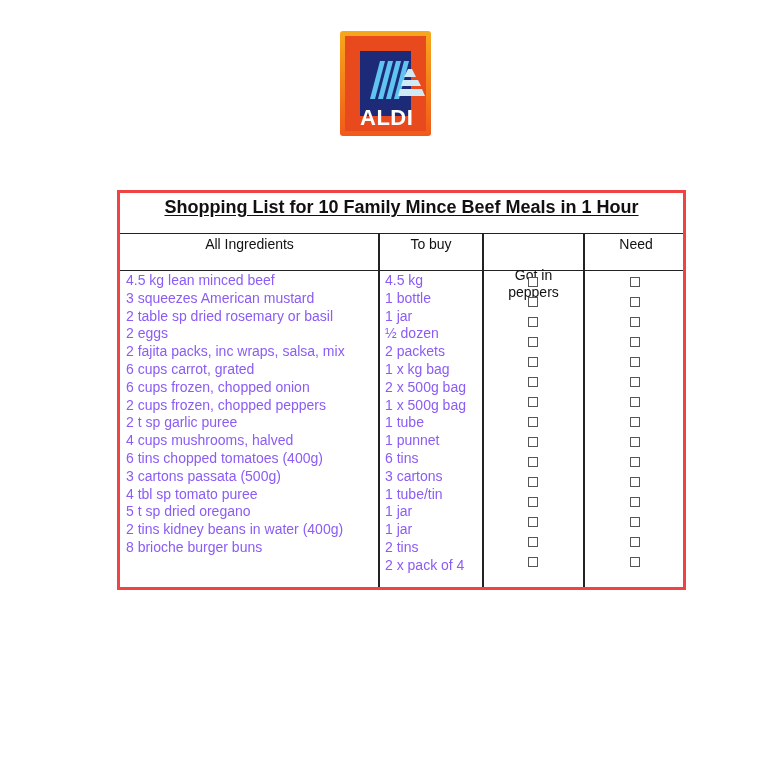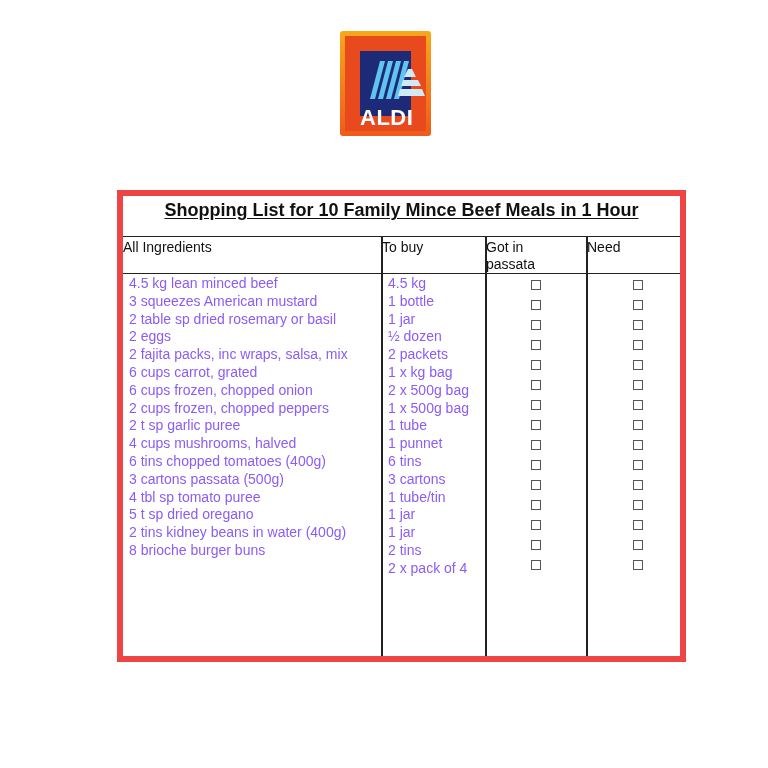--- a/index.html
+++ b/index.html
@@ -56,22 +56,22 @@
       font-size: 22px;
       letter-spacing: 0.5px;
     }
 
     
     .sheet {
       position: absolute;
       left: 117px;
       top: 190px;
       width: 569px;
-      height: 472px;
-      border: 6px solid #ef4444;
+      height: 400px;
+      border: 3px solid #ef4444;
       box-sizing: border-box;
     }
     .title-row {
       position: absolute;
       left: 0;
       top: 0;
       width: 100%;
       height: 41px;
       border-bottom: 1px solid #222;
       box-sizing: border-box;
@@ -99,21 +99,21 @@
       left: 0;
       top: 41px;
       width: 100%;
       height: 37px;
       border-bottom: 1px solid #222;
       box-sizing: border-box;
     }
     .hcell {
       position: absolute;
       top: 2px;
-      text-align: left;
+      text-align: center;
       font-size: 14px;
       line-height: 17px;
       color: #111;
     }
     .body-col {
       position: absolute;
       top: 79px;
       font-size: 14px;
       line-height: 17.8px;
       color: #8b5cf6;
@@ -161,23 +161,23 @@
 </div>
 
 <div class="sheet">
   <div class="title-row">
     <span class="title">Shopping List for 10 Family Mince Beef Meals in 1 Hour</span>
   </div>
 
   <div class="header-row">
     <div class="hcell" style="left:0; width:259px;">All Ingredients</div>
     <div class="hcell" style="left:259px; width:104px;">To buy</div>
-    <div class="hcell" style="left:363px; width:101px;">
+    <div class="hcell" style="left:363px; width:101px;margin-top:31px;">
       <div>Got in</div>
-      <div>passata</div>
+      <div>peppers</div>
     </div>
     <div class="hcell" style="left:464px; width:104px;">Need</div>
   </div>
 
   <div class="col-divider thick" style="left:258px;"></div>
   <div class="col-divider thick" style="left:362px;"></div>
   <div class="col-divider thick" style="left:463px;"></div>
 
   <div class="body-col" style="left:6px;">
     <div class="line">4.5 kg lean minced beef</div>

